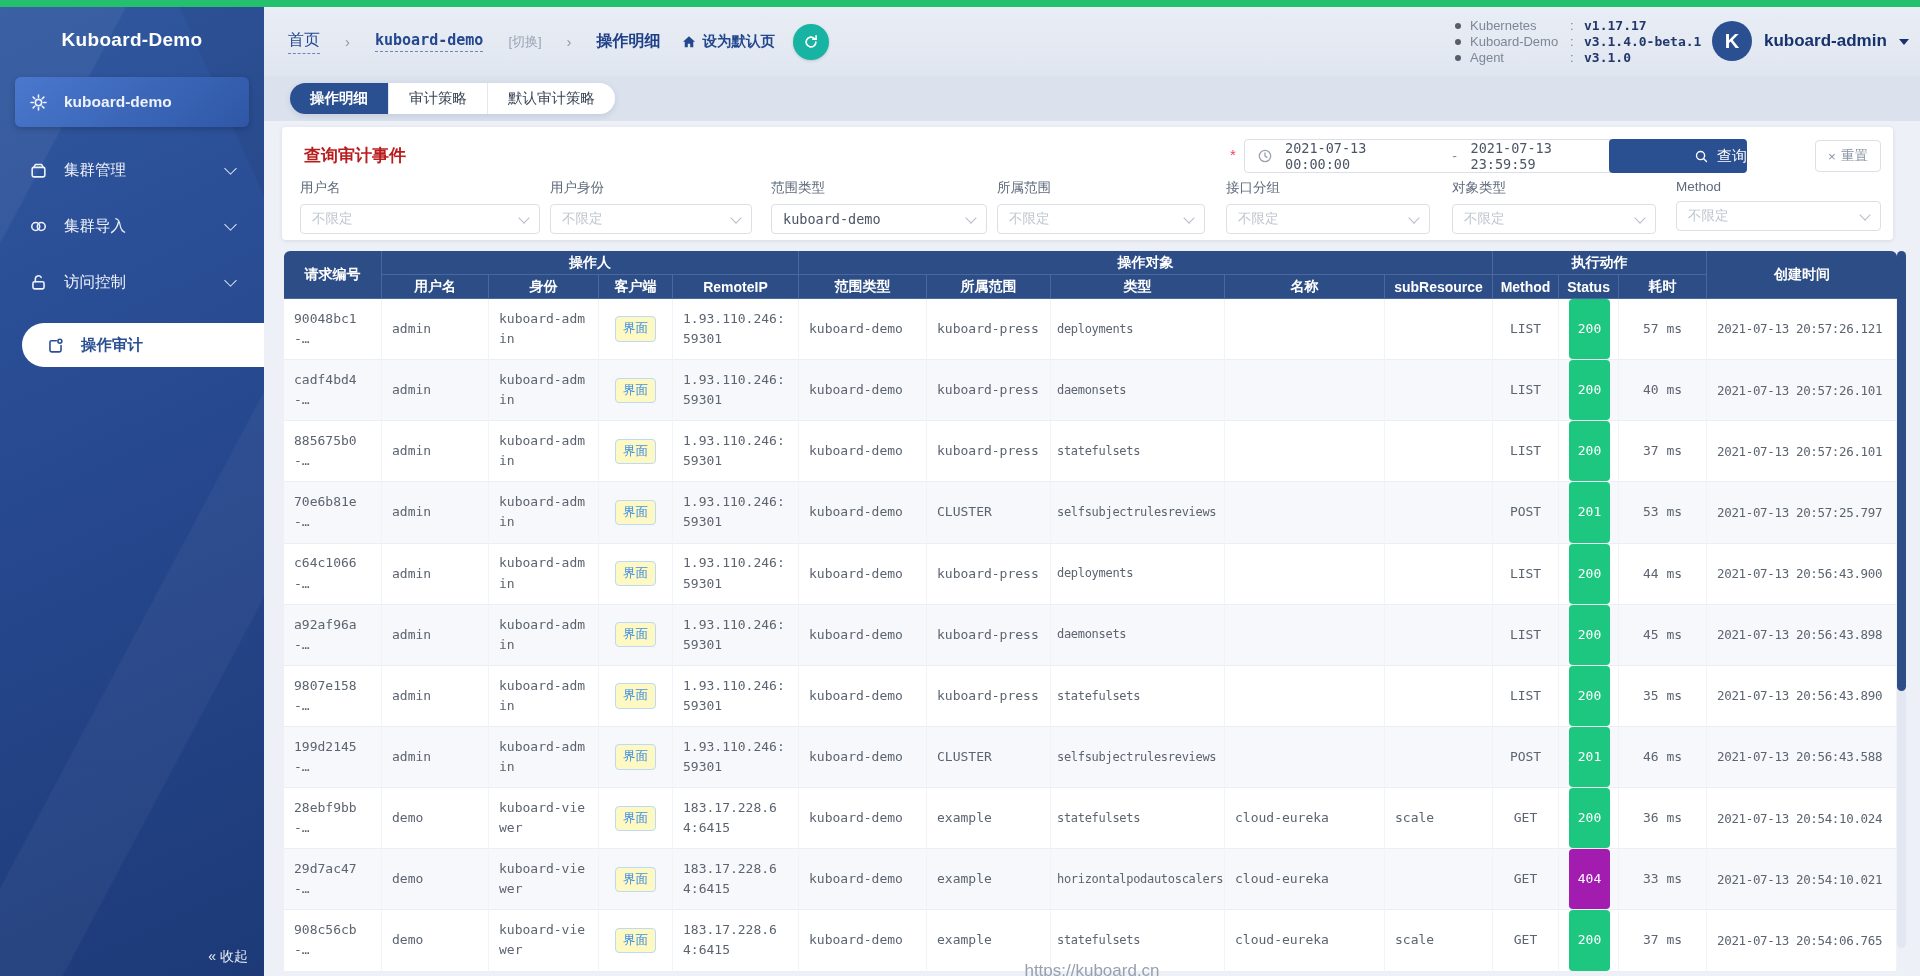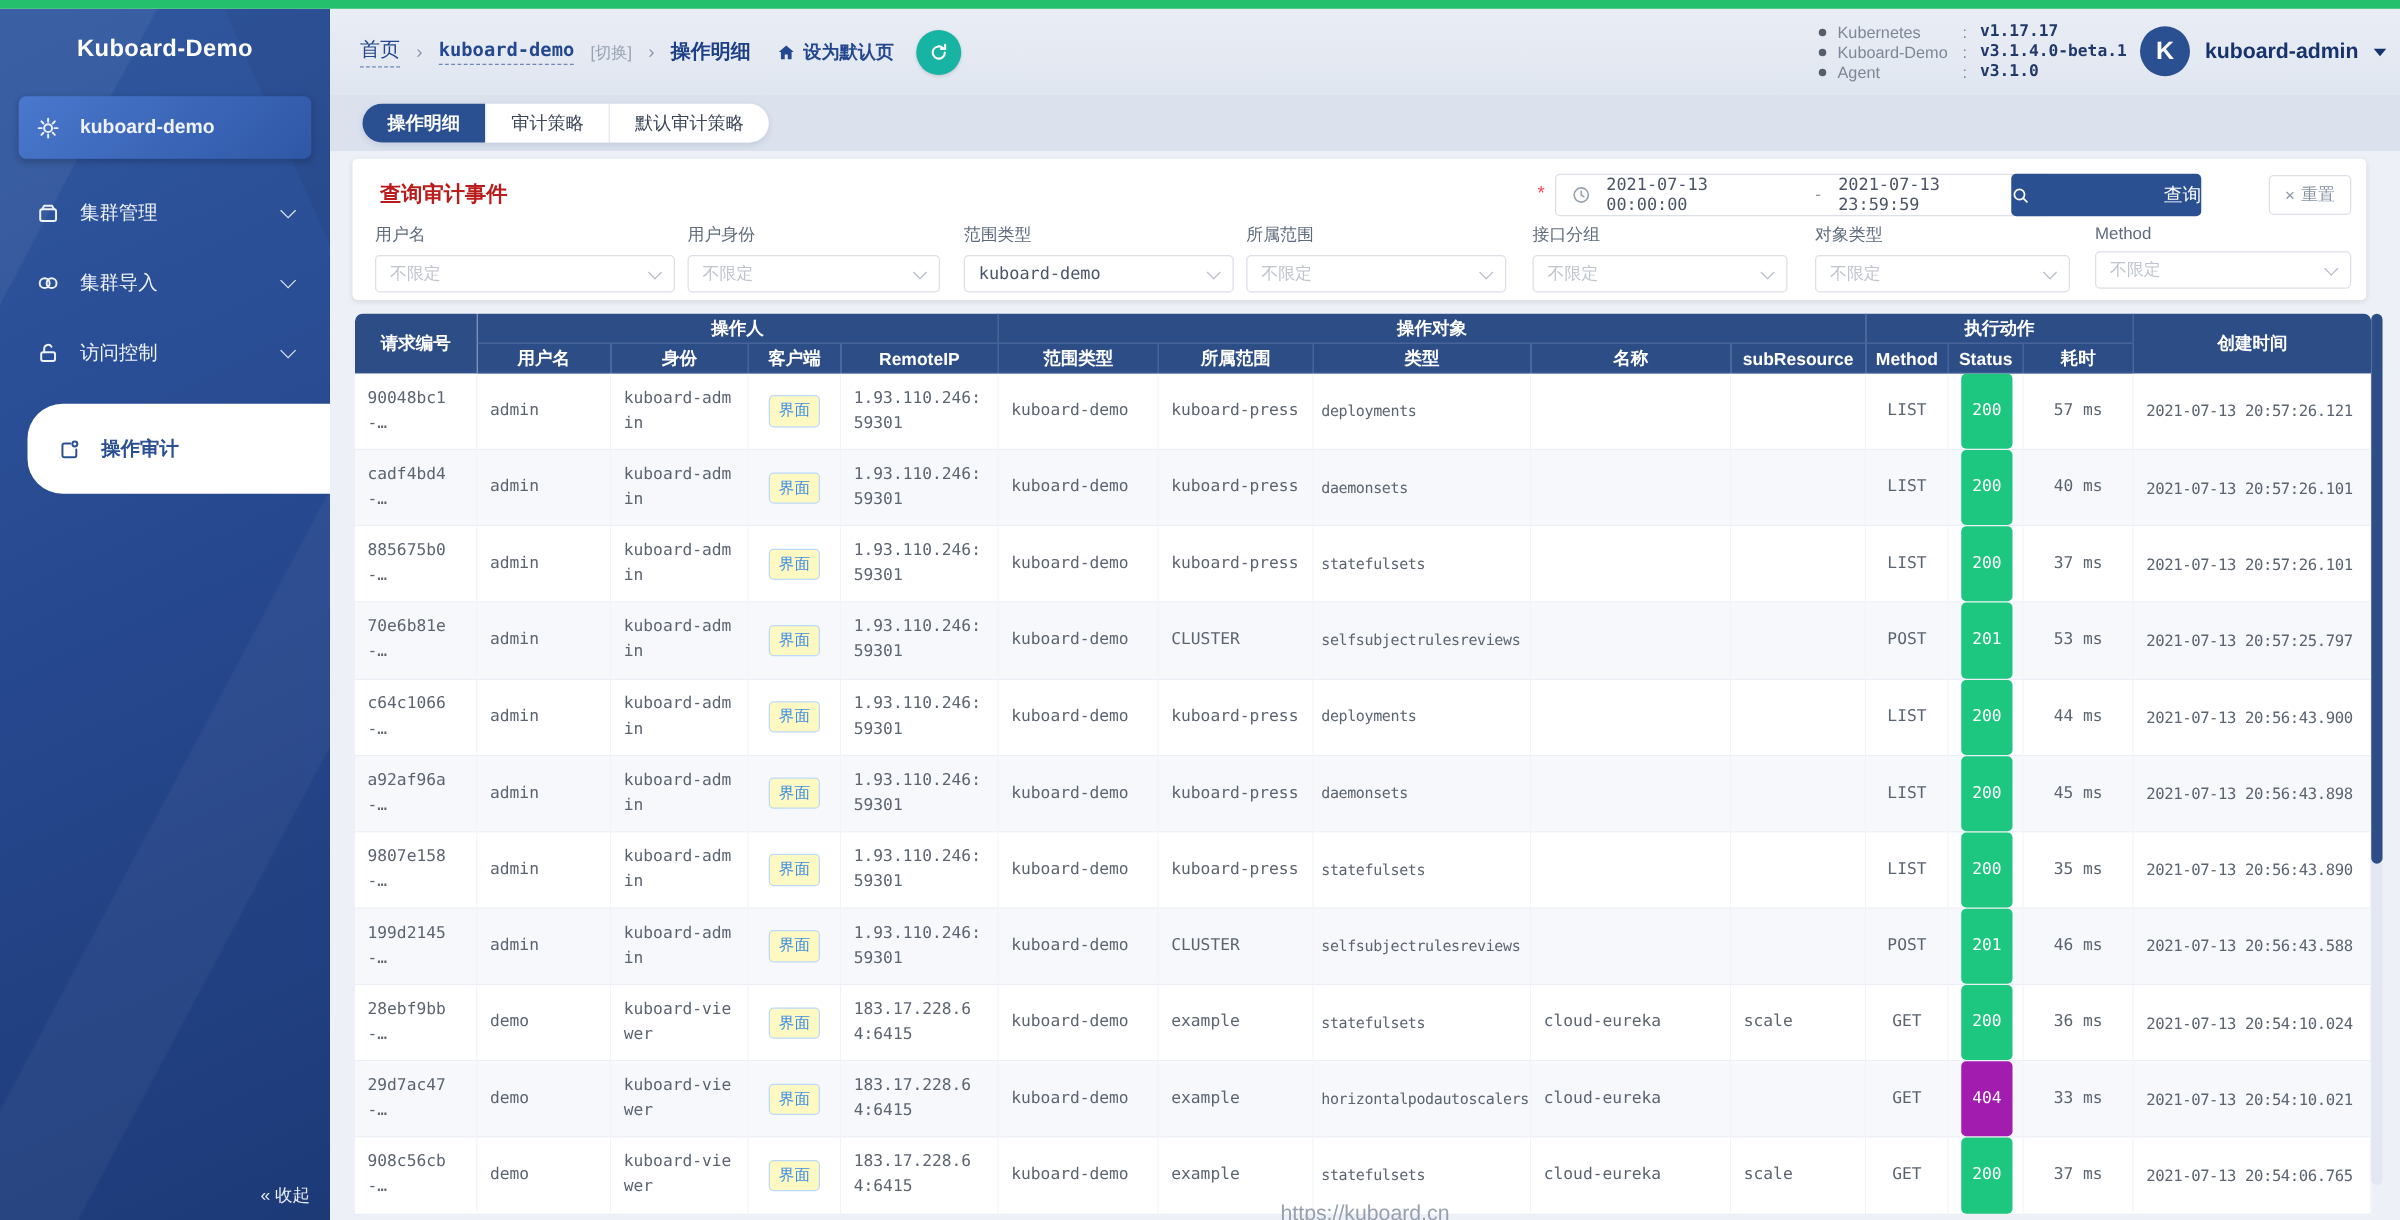--- a/index.html
+++ b/index.html
@@ -11,31 +11,31 @@
   
   .sidebar{position:absolute;top:7px;left:0;width:264px;height:969px;color:#fff;overflow:hidden;
     background:linear-gradient(155deg,#30589f 0%,#274990 45%,#1d3a77 100%)}
   .sb-tex{position:absolute;inset:0;pointer-events:none;
     background:linear-gradient(118deg,rgba(255,255,255,.05) 0 16%,transparent 16.3% 60%,rgba(255,255,255,.04) 60.3% 74%,transparent 74.3%),
                linear-gradient(246deg,rgba(0,0,0,.06) 0 12%,transparent 12.3%)}
   .sb-title{height:66px;display:flex;align-items:center;justify-content:center;font-size:19px;font-weight:bold;letter-spacing:.3px;position:relative}
   .sb-menu{position:relative}
   .sb-item{display:flex;align-items:center;height:42px;margin:14px 15px;padding:0 14px;border-radius:6px;font-size:15.5px;color:#eef2fa;cursor:pointer}
   .sb-item.active{height:50px;margin:4px 15px 22px 15px;background:linear-gradient(135deg,#4a78cd,#2f57a6);font-weight:bold;box-shadow:0 2px 6px rgba(0,0,0,.2)}
-  .sb-item.current{background:#fff;color:#2b5091;font-weight:bold;border-radius:28px 0 0 28px;margin:20px 0 0 22px;height:72px;padding-left:24px}
+  .sb-item.current{background:#fff;color:#2b5091;font-weight:bold;border-radius:28px 0 0 28px;margin:20px 0 0 22px;height:44px;padding-left:24px}
   .sb-ico{width:19px;height:19px;margin-right:16px;flex:0 0 auto;display:inline-flex}
   .sb-ico svg{width:19px;height:19px;stroke:currentColor;fill:none;stroke-width:2;stroke-linecap:round;stroke-linejoin:round}
   .sb-ico svg .fill{fill:currentColor;stroke:none}
   .chev{width:9px;height:9px;border-right:1.6px solid rgba(255,255,255,.85);border-bottom:1.6px solid rgba(255,255,255,.85);transform:rotate(45deg);margin-left:auto;margin-top:-4px}
   .sb-collapse{position:absolute;bottom:10px;right:16px;font-size:14px;color:#e8edf7;cursor:pointer}
 
   
   .main{position:absolute;top:7px;left:264px;width:1656px;height:969px}
   .hdr{height:69px;background:linear-gradient(#e9edf5,#e0e6f0);display:flex;align-items:center;padding:0 24px;position:relative}
-  .bc{display:flex;align-items:center;gap:13px;font-size:16px;color:#24488f}
+  .bc{display:flex;align-items:center;gap:25px;font-size:16px;color:#24488f}
   .bc .lnk{border-bottom:1px dashed #6d86b5;padding-bottom:2px;cursor:pointer}
   .bc .cluster{font-weight:bold;font-family:"DejaVu Sans Mono",monospace;font-size:15px}
   .bc .switch{color:#9aa4b5;font-size:13px;cursor:pointer}
   .bc .sep{color:#8d98ab;font-size:15px}
   .bc .page{font-weight:bold;color:#1d3f86}
   .setdef{display:flex;align-items:center;gap:6px;margin-left:20px;font-size:14.5px;font-weight:bold;color:#24488f;cursor:pointer}
   .setdef svg{width:16px;height:16px;fill:#24488f}
   .refresh{margin-left:18px;width:36px;height:36px;border-radius:50%;background:#17b3a3;display:flex;align-items:center;justify-content:center;cursor:pointer;box-shadow:0 1px 3px rgba(0,0,0,.15)}
   .refresh svg{width:18px;height:18px}
   .versions{position:absolute;left:1191px;top:11px;font-size:13px;color:#7e8796;line-height:16px}
@@ -58,21 +58,21 @@
 
   .content{position:relative;height:855px;background:#edf0f6}
 
   
   .panel{position:absolute;left:18px;top:6px;width:1611px;height:113px;background:#fff;border-radius:4px;box-shadow:0 1px 4px rgba(31,45,61,.1)}
   .panel-title{position:absolute;left:22px;top:17px;font-size:17px;font-weight:bold;color:#b91c1c}
   .req-mark{position:absolute;left:948px;top:19px;color:#f0465a;font-size:15px}
   .date-input{position:absolute;left:962px;top:12px;width:393px;height:34px;border:1px solid #dcdfe6;border-radius:4px;background:#fff;display:flex;align-items:center;padding:0 12px;gap:12px;font-family:"DejaVu Sans Mono",monospace;font-size:13.5px;color:#4b5566;cursor:pointer}
   .date-input svg{width:16px;height:16px;flex:0 0 auto}
   .date-sep{color:#8a93a3}
-  .btn-search{position:absolute;left:1327px;top:12px;width:152px;height:34px;background:#2b5091;border:none;color:#fff;border-radius:4px;display:flex;align-items:center;justify-content:space-between;gap:8px;font-size:15px;cursor:pointer}
+  .btn-search{position:absolute;left:1327px;top:12px;width:138px;height:34px;background:#2b5091;border:none;color:#fff;border-radius:4px;display:flex;align-items:center;justify-content:flex-end;gap:8px;font-size:15px;cursor:pointer}
   .btn-search svg{width:15px;height:15px}
   .btn-reset{position:absolute;left:1533px;top:13px;width:66px;height:32px;background:#fff;border:1px solid #dcdfe6;color:#8a93a3;border-radius:4px;display:flex;align-items:center;justify-content:center;gap:5px;font-size:13.5px;cursor:pointer}
   .field{position:absolute;top:52px}
   .flabel{font-size:13.5px;color:#5f6b7c;margin-bottom:7px}
   .sel{height:30px;border:1px solid #dcdfe6;border-radius:4px;background:#fff;display:flex;align-items:center;justify-content:space-between;padding:0 11px;cursor:pointer}
   .sel .ph{color:#bfc4cd;font-size:13.5px}
   .sel .val{color:#4b5566;font-size:13.5px;font-family:"DejaVu Sans Mono",monospace}
   .sel .schev{width:8px;height:8px;border-right:1.4px solid #b6bcc8;border-bottom:1.4px solid #b6bcc8;transform:rotate(45deg);margin-top:-3px}
 
   

